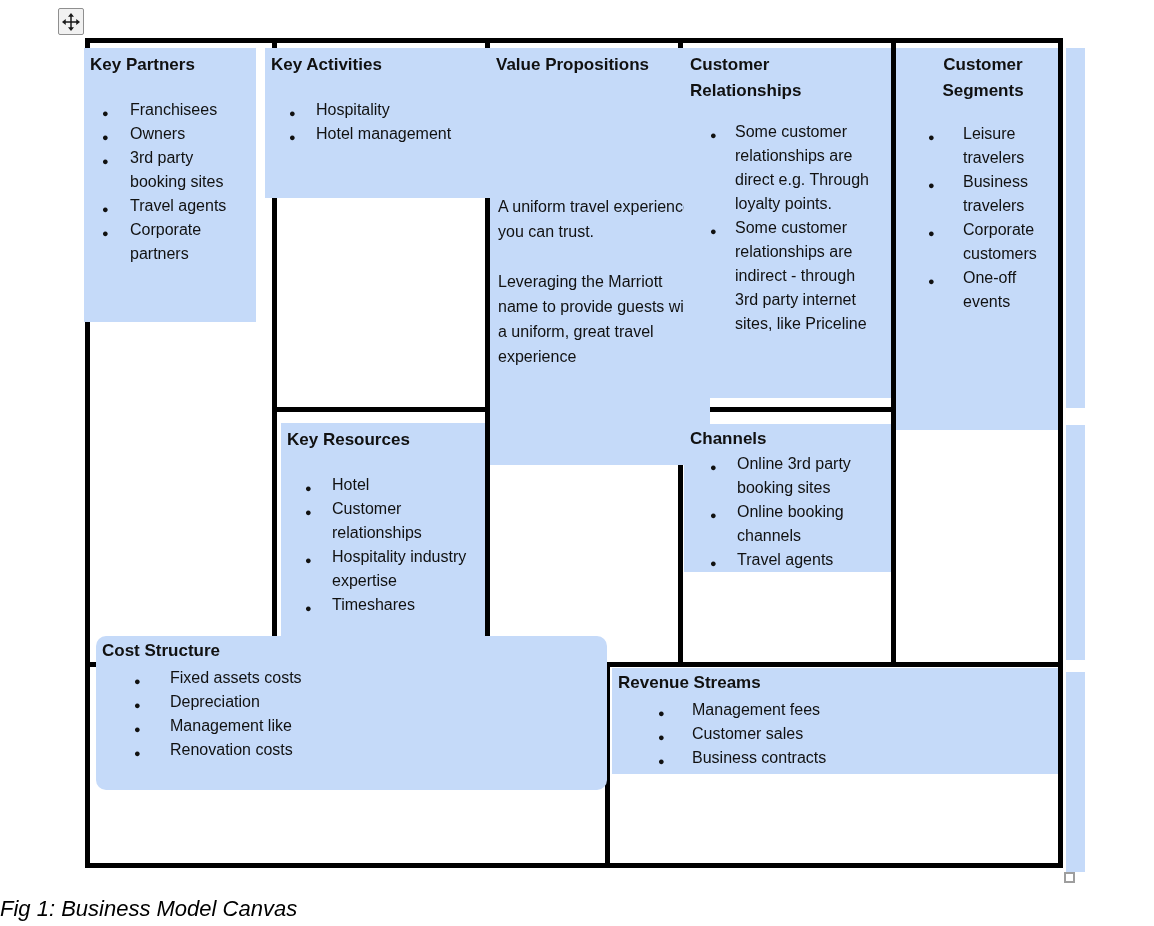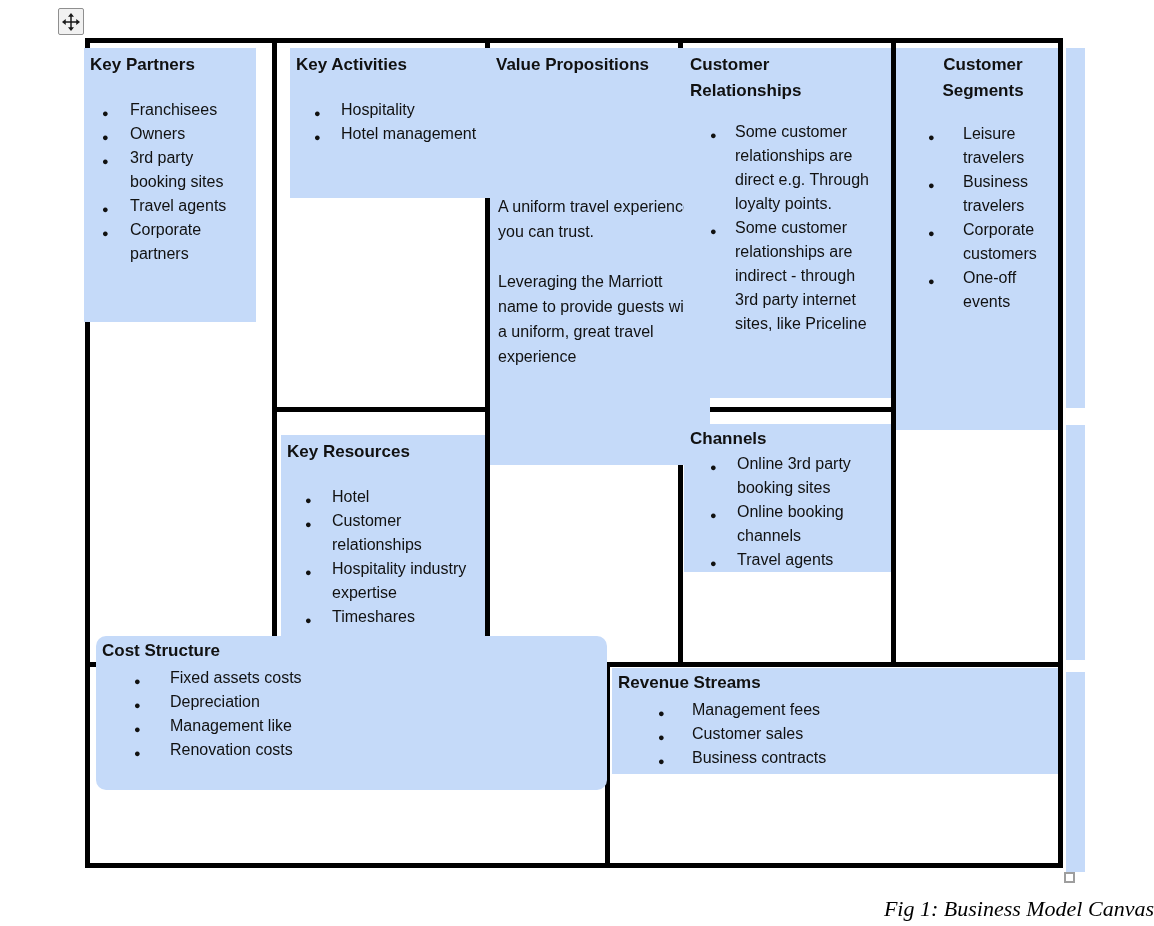--- a/index.html
+++ b/index.html
@@ -62,22 +62,22 @@
   .vp-para.second{margin-top:25px;}
 
   
   #resize-handle{
     position:absolute;left:1064px;top:872px;width:11px;height:11px;
     background:#ffffff;border:2px solid #9e9e9e;box-sizing:border-box;
     cursor:nwse-resize;
   }
 
   #caption{
-    position:absolute;left:0;top:896px;width:1154px;text-align:right;
-    font-size:22px;font-style:italic;color:#000;font-family:Liberation Serif, serif;
+    position:absolute;left:0;top:896px;width:1154px;text-align:left;
+    font-size:22px;font-style:italic;color:#000;
   }
 </style>
 </head>
 <body>
 
 <div id="page">
 
   <div id="move-handle">
     <span style="display:flex;">
       <svg width="18" height="18" viewBox="0 0 24 24" aria-hidden="true">
@@ -105,29 +105,29 @@
     <div class="cell-title">Key Partners</div>
     <ul class="blist">
       <li>Franchisees</li>
       <li>Owners</li>
       <li>3rd party booking sites</li>
       <li>Travel agents</li>
       <li>Corporate partners</li>
     </ul>
   </div>
 
-  <div class="hl" id="hl-key-activities" style="left:290px;top:48px;width:230px;height:150px;">
+  <div class="hl" id="hl-key-activities" style="left:265px;top:48px;width:230px;height:150px;">
     <div class="cell-title">Key Activities</div>
     <ul class="blist">
       <li>Hospitality</li>
       <li>Hotel management</li>
     </ul>
   </div>
 
-  <div class="hl" id="hl-key-resources" style="left:281px;top:435px;width:204px;height:227px;">
+  <div class="hl" id="hl-key-resources" style="left:281px;top:423px;width:204px;height:227px;">
     <div class="cell-title">Key Resources</div>
     <ul class="blist">
       <li>Hotel</li>
       <li>Customer relationships</li>
       <li>Hospitality industry expertise</li>
       <li>Timeshares</li>
     </ul>
   </div>
 
   <div class="hl" id="hl-value-propositions" style="left:490px;top:48px;width:220px;height:417px;">

